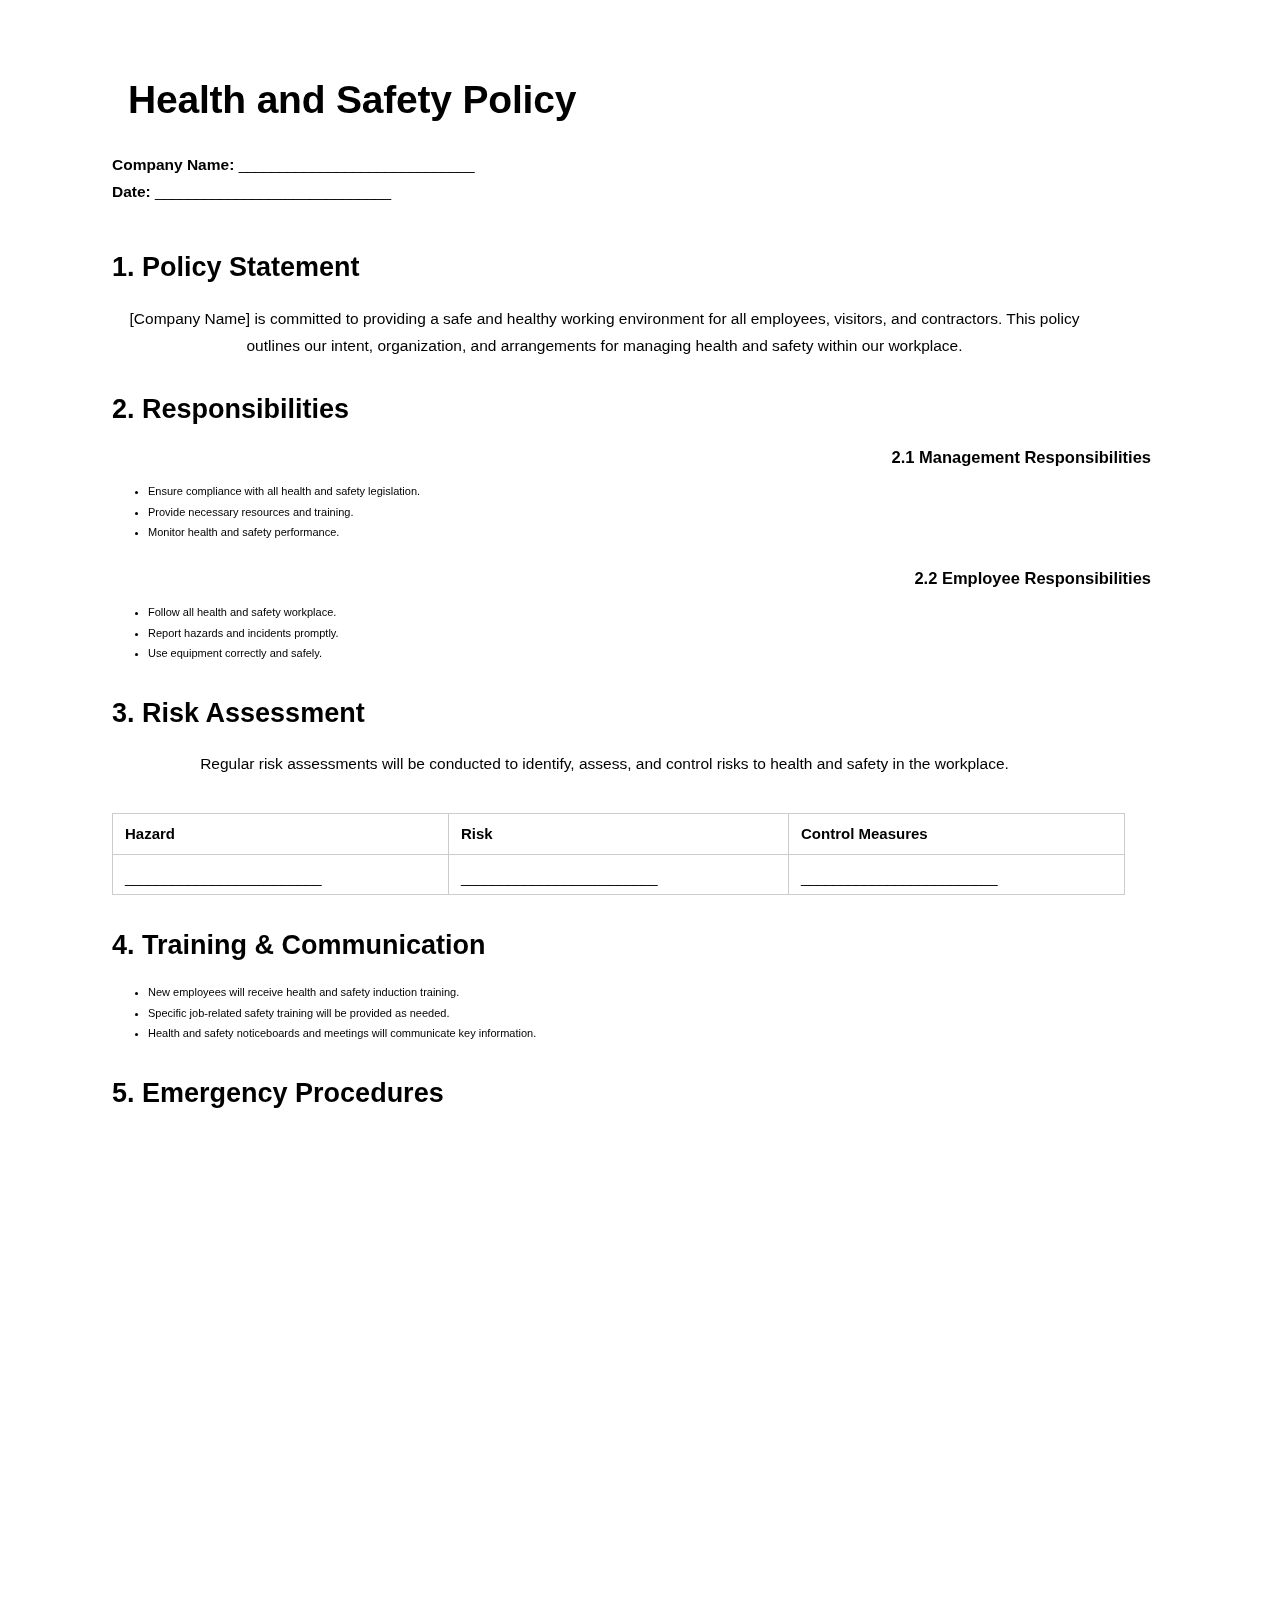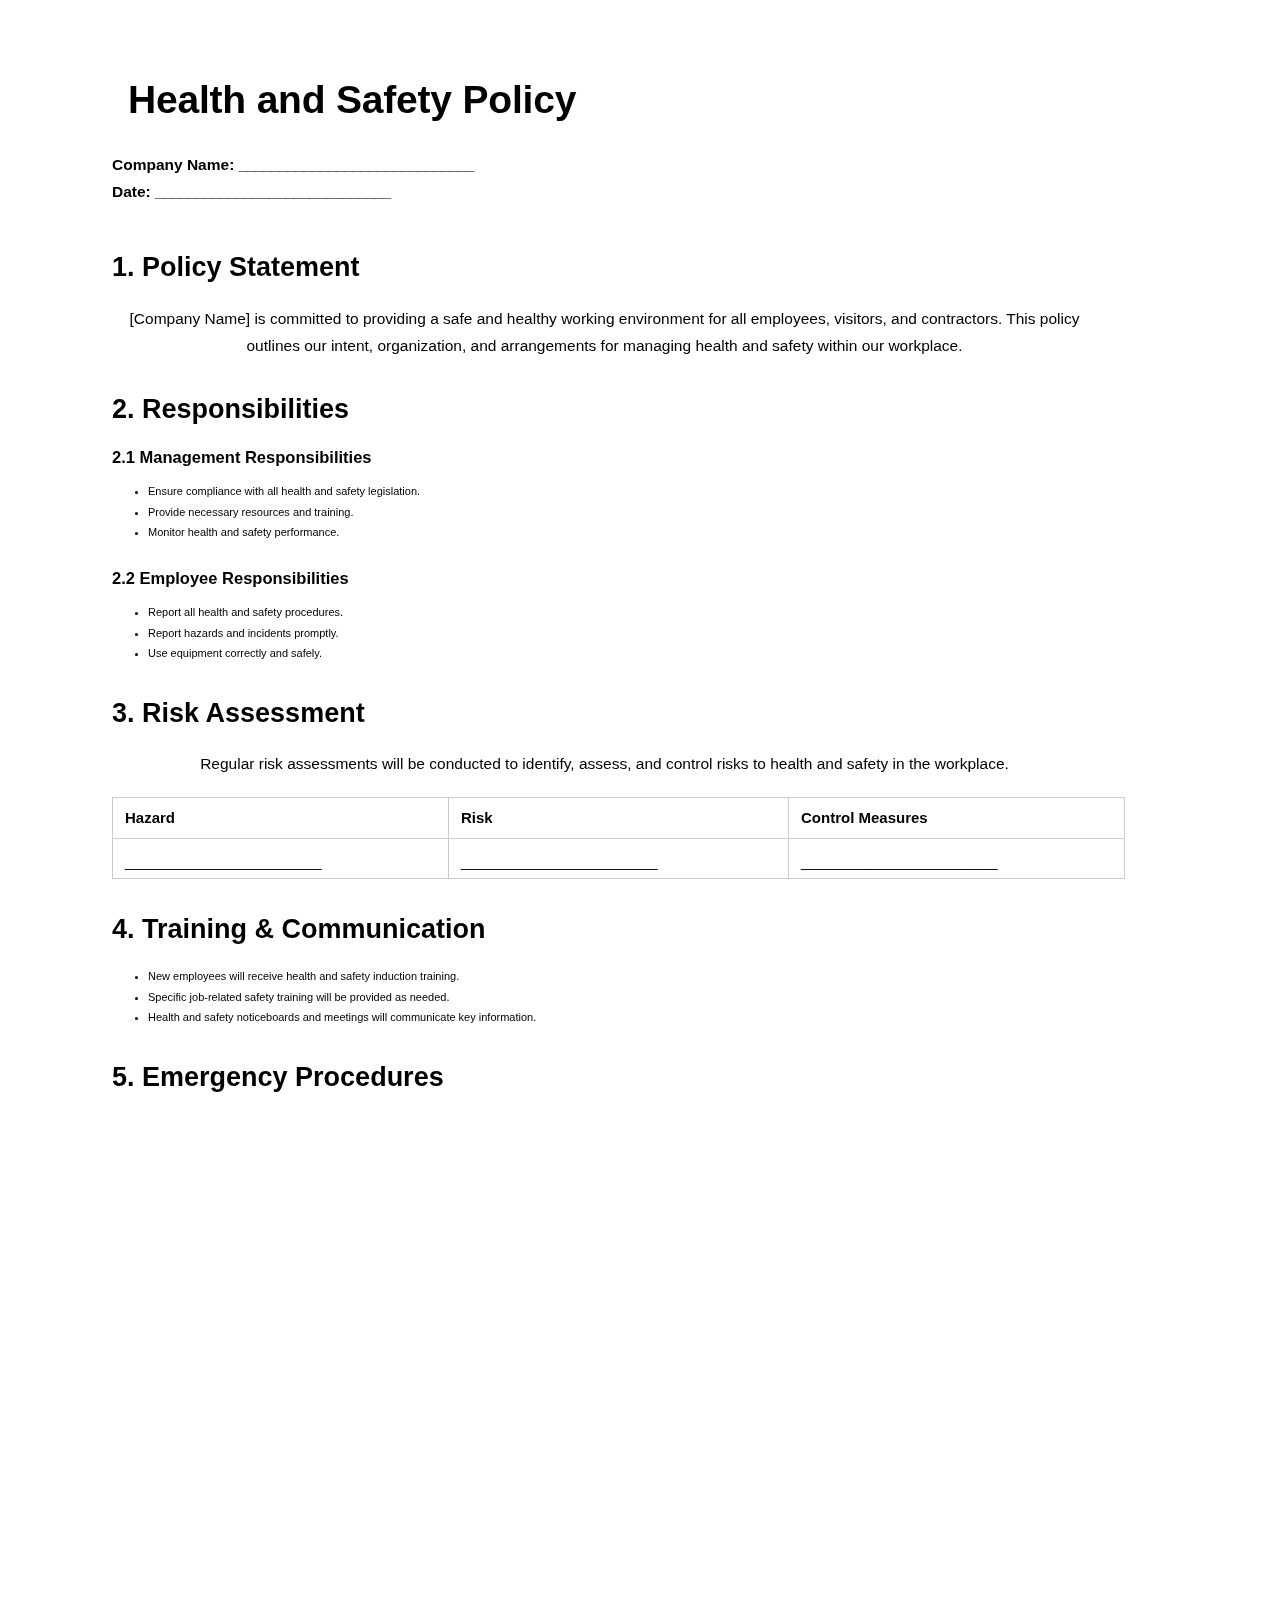--- a/index.html
+++ b/index.html
@@ -32,21 +32,21 @@
   .meta-block {
     margin: 0 0 46px 0;
   }
   .meta-line {
     font-size: 15.5px;
     font-weight: bold;
     line-height: 1.75;
     white-space: nowrap;
   }
   .meta-line .rule {
-    font-weight: bold;
+    font-weight: normal;
     letter-spacing: -0.5px;
   }
   h2.section-heading {
     font-size: 27px;
     font-weight: bold;
     line-height: 1.25;
     margin: 0 0 20px 0;
   }
   .section {
     margin: 0 0 34px 0;
@@ -56,20 +56,21 @@
     line-height: 1.75;
     margin: 0 0 4px 0;
     max-width: 985px;
     text-align: center;
   }
   h3.sub-heading {
     font-size: 16.5px;
     font-weight: bold;
     line-height: 1.3;
     margin: 0 0 14px 0;
+    text-align: right;
   }
   ul.bullets {
     margin: 0 0 26px 0;
     padding-left: 36px;
     list-style-type: disc;
   }
   ul.bullets li {
     font-size: 11px;
     line-height: 1.68;
     margin: 0 0 2px 0;
@@ -79,21 +80,21 @@
   }
   .sub-block {
     margin-bottom: 18px;
   }
   .sub-block:last-child {
     margin-bottom: 14px;
   }
   table.risk-table {
     border-collapse: collapse;
     width: 1012px;
-    margin: 20px 0 0 0;
+    margin: 36px 0 0 0;
     table-layout: fixed;
   }
   table.risk-table th,
   table.risk-table td {
     border: 1px solid #cccccc;
     text-align: left;
     vertical-align: top;
     padding: 11px 12px;
     font-size: 15px;
   }
@@ -148,21 +149,21 @@
       <ul class="bullets">
         <li>Ensure compliance with all health and safety legislation.</li>
         <li>Provide necessary resources and training.</li>
         <li>Monitor health and safety performance.</li>
       </ul>
     </div>
 
     <div class="sub-block">
       <h3 class="sub-heading">2.2 Employee Responsibilities</h3>
       <ul class="bullets tight">
-        <li>Report all health and safety procedures.</li>
+        <li>Follow all health and safety workplace.</li>
         <li>Report hazards and incidents promptly.</li>
         <li>Use equipment correctly and safely.</li>
       </ul>
     </div>
   </section>
 
   <section class="section">
     <h2 class="section-heading">3. Risk Assessment</h2>
     <p class="body-text">Regular risk assessments will be conducted to identify, assess, and control risks to health and safety in the workplace.</p>
 

